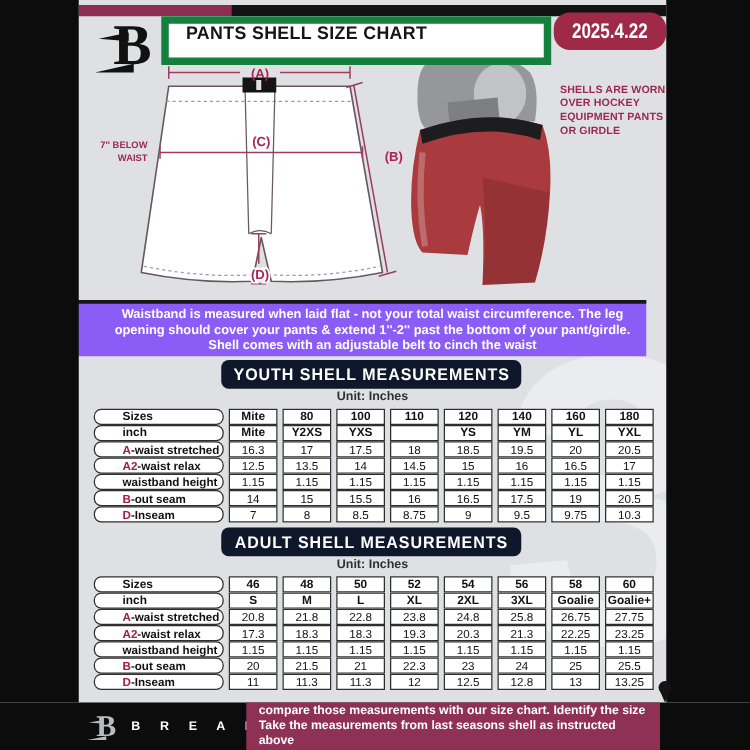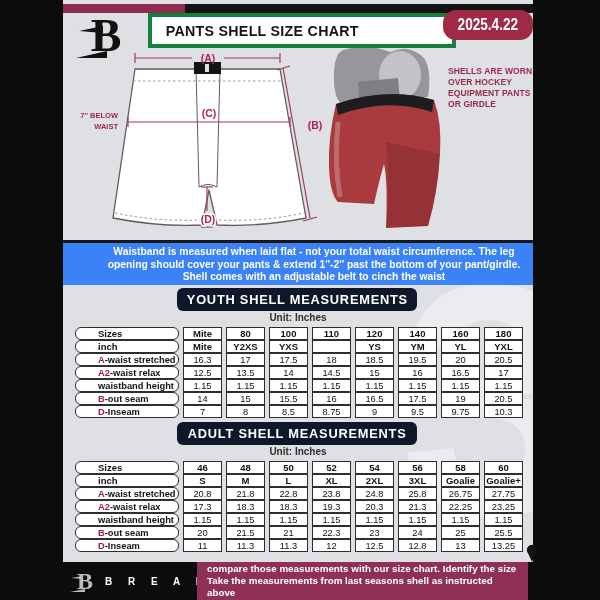--- a/index.html
+++ b/index.html
@@ -6,37 +6,37 @@
   .page{position:relative;width:600px;height:600px;background:#dfe0e3;overflow:hidden;
         font-family:"Liberation Sans",sans-serif;}
   
   .bar-left{position:absolute;left:0;top:0;width:63px;height:562px;background:#0c0c0c;z-index:3;}
   .bar-right{position:absolute;left:533px;top:0;width:67px;height:562px;background:#0c0c0c;z-index:3;}
   .footer-band{position:absolute;left:0;top:562px;width:600px;height:38px;background:#0c0c0c;z-index:3;}
   .strip-maroon{position:absolute;left:63px;top:4px;width:122px;height:9px;background:#8e2d4f;z-index:2;}
   .strip-black{position:absolute;left:185px;top:4px;width:348px;height:9px;background:#131313;z-index:2;}
   
   .brand-logo-top{position:absolute;left:76px;top:10px;z-index:4;}
-  .title-box{position:absolute;left:148px;top:13px;width:300px;height:27px;background:#fff;
-             border:4px solid #15803d;z-index:4;display:flex;align-items:center;}
+  .title-box{position:absolute;left:129px;top:13px;width:300px;height:27px;background:#fff;
+             border:6px solid #15803d;z-index:4;display:flex;align-items:flex-start;}
   .title-box span{font-size:14.5px;font-weight:bold;color:#151515;padding-left:14px;letter-spacing:.3px;
                   transform:scaleX(.98);transform-origin:left;white-space:nowrap;}
   .date-box{position:absolute;left:443px;top:10px;width:90px;height:30px;background:#9e2a47;z-index:4;
             display:flex;align-items:center;justify-content:center;border-radius:13px;}
   .date-box span{color:#fff;font-size:17px;font-weight:bold;transform:scaleX(.8);white-space:nowrap;}
   
   .watermark{position:absolute;left:400px;top:268px;font-size:330px;font-weight:bold;line-height:.8;
              color:#ebecef;z-index:0;user-select:none;}
   
   .diagram-svg{position:absolute;left:63px;top:45px;z-index:1;}
   .photo-svg{position:absolute;left:328px;top:42px;z-index:1;}
   .photo-note{position:absolute;left:448px;top:66px;width:92px;z-index:1;color:#9b2a4e;
               font-size:8.5px;font-weight:bold;line-height:11px;letter-spacing:.1px;}
   
-  .banner{position:absolute;left:63px;top:240px;width:470px;height:45px;background:#3b82f6;
+  .banner{position:absolute;left:47px;top:240px;width:470px;height:45px;background:#8b5cf6;
           border-top:3px solid #171717;box-sizing:border-box;z-index:1;color:#fff;
           text-align:center;font-size:10.3px;font-weight:bold;line-height:12.7px;padding-top:3px;padding-left:32px;}
   
   .section-head{position:absolute;left:177px;width:240px;height:23px;background:#0f172a;border-radius:6px;
                 z-index:1;display:flex;align-items:center;justify-content:center;}
   .section-head span{color:#fff;font-size:13.5px;font-weight:bold;letter-spacing:.8px;
                      transform:scaleX(.95);white-space:nowrap;}
   .head-youth{top:288px;} .head-adult{top:422px;}
   .unit{position:absolute;left:63px;width:470px;text-align:center;z-index:1;
         font-size:10px;font-weight:bold;color:#2f2f2f;}

